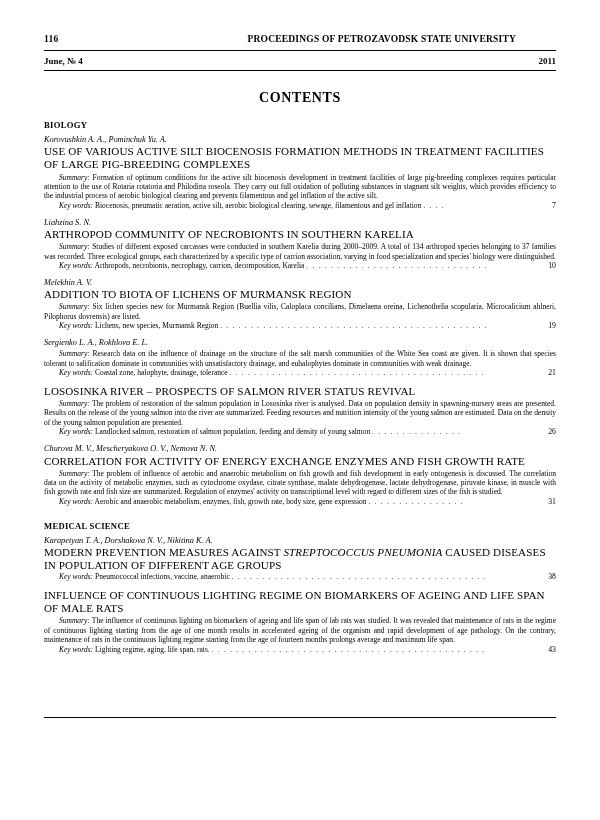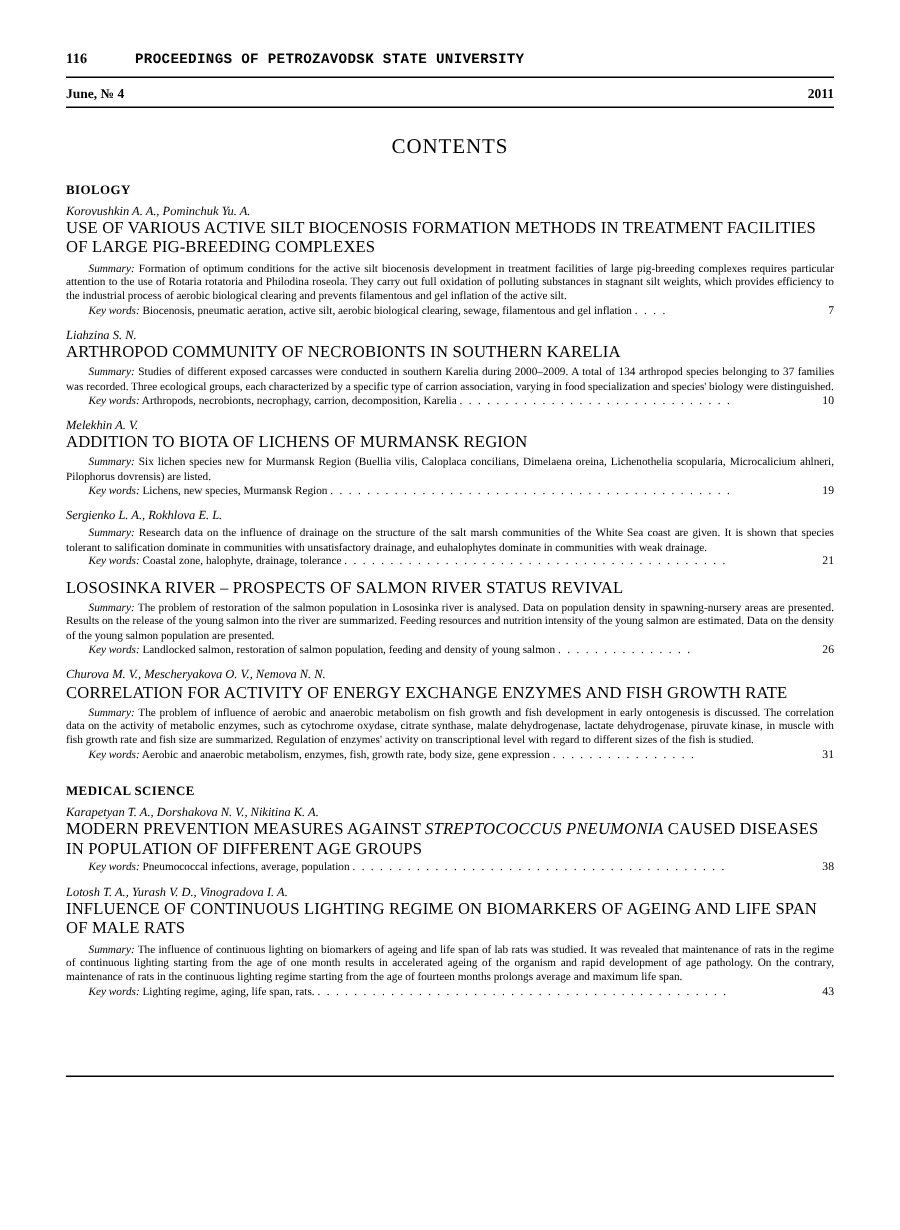--- a/index.html
+++ b/index.html
@@ -26,43 +26,42 @@
     font-size: 9.5px;
     font-weight: bold;
     letter-spacing: 0.2px;
   }
   .running-head .page-number {
     width: 46px;
     flex: 0 0 auto;
   }
   .running-head .journal-title {
     flex: 1 1 auto;
-    text-align: left;
+    text-align: right;
     padding-right: 40px;
-    font-family: Liberation Mono, monospace;
   }
   .rule {
     border-top: 1px solid #000;
     margin-top: 6px;
   }
   .issue-line {
     display: flex;
     justify-content: space-between;
     font-size: 9px;
     font-weight: bold;
     margin-top: 5px;
   }
   .rule-thin {
     border-top: 1px solid #000;
     margin-top: 4px;
   }
   .contents-title {
     text-align: center;
     font-size: 14px;
-    font-weight: normal;
+    font-weight: bold;
     letter-spacing: 0.6px;
     margin-top: 19px;
     margin-bottom: 14px;
   }
   .section-head {
     font-size: 8.6px;
     font-weight: bold;
     letter-spacing: 0.3px;
     margin-top: 2px;
     margin-bottom: 5px;
@@ -209,27 +208,26 @@
       <span class="kw-page">31</span>
     </div>
   </div>
 
   <div class="section-head spaced">MEDICAL SCIENCE</div>
 
   <div class="entry">
     <div class="authors">Karapetyan T. A., Dorshakova N. V., Nikitina K. A.</div>
     <div class="title"><span>MODERN PREVENTION MEASURES AGAINST </span><span class="ital">STREPTOCOCCUS PNEUMONIA</span><span> CAUSED DISEASES IN POPULATION OF DIFFERENT AGE GROUPS</span></div>
     <div class="keywords">
-      <span class="kw-inner"><span class="lbl">Key words:</span> <span>Pneumococcal infections, average, population</span> <span class="dots">. . . . . . . . . . . . . . . . . . . . . . . . . . . . . . . . . . . . . . . . . . . . . . . . . . . . . . . .</span></span>
+      <span class="kw-inner"><span class="lbl">Key words:</span> <span>Pneumococcal infections, vaccine, anaerobic</span> <span class="dots">. . . . . . . . . . . . . . . . . . . . . . . . . . . . . . . . . . . . . . . . . . . . . . . . . . . . . . . .</span></span>
       <span class="kw-page">38</span>
     </div>
   </div>
 
   <div class="entry">
-    <div class="authors">Lotosh T. A., Yurash V. D., Vinogradova I. A.</div>
     <div class="title">INFLUENCE OF CONTINUOUS LIGHTING REGIME ON BIOMARKERS OF AGEING AND LIFE SPAN OF MALE RATS</div>
     <div class="summary"><span class="lbl">Summary:</span> <span>The influence of continuous lighting on biomarkers of ageing and life span of lab rats was studied. It was revealed that maintenance of rats in the regime of continuous lighting starting from the age of one month results in accelerated ageing of the organism and rapid development of age pathology. On the contrary, maintenance of rats in the continuous lighting regime starting from the age of fourteen months prolongs average and maximum life span.</span></div>
     <div class="keywords">
       <span class="kw-inner"><span class="lbl">Key words:</span> <span>Lighting regime, aging, life span, rats.</span> <span class="dots">. . . . . . . . . . . . . . . . . . . . . . . . . . . . . . . . . . . . . . . . . . . . . . . . . . . . . . . . . . . . . . . . . . . . . . .</span></span>
       <span class="kw-page">43</span>
     </div>
   </div>
 
   <div class="bottom-rule"></div>
 </div>

